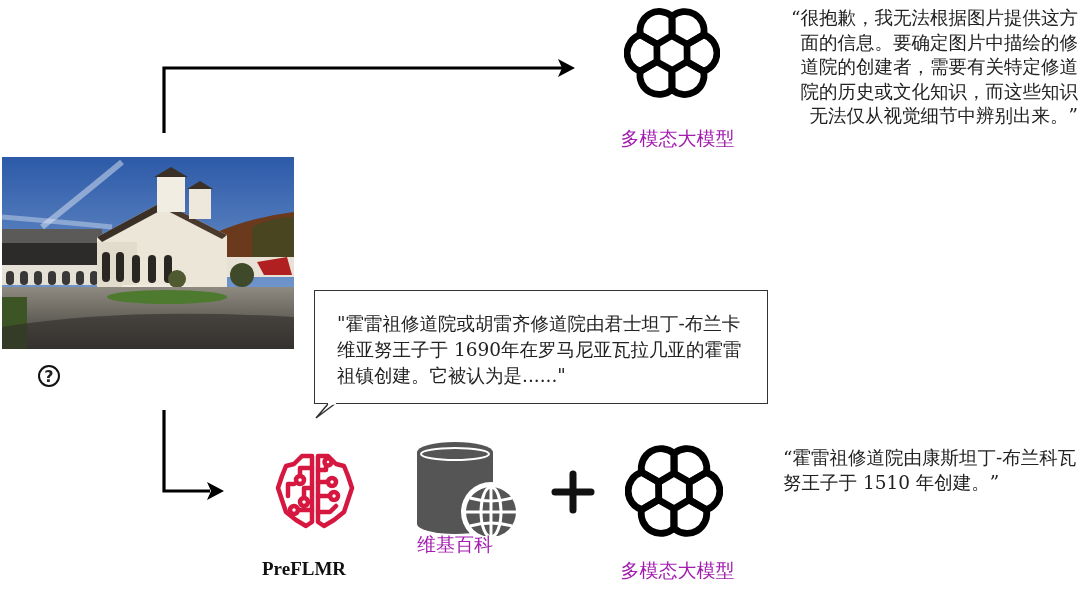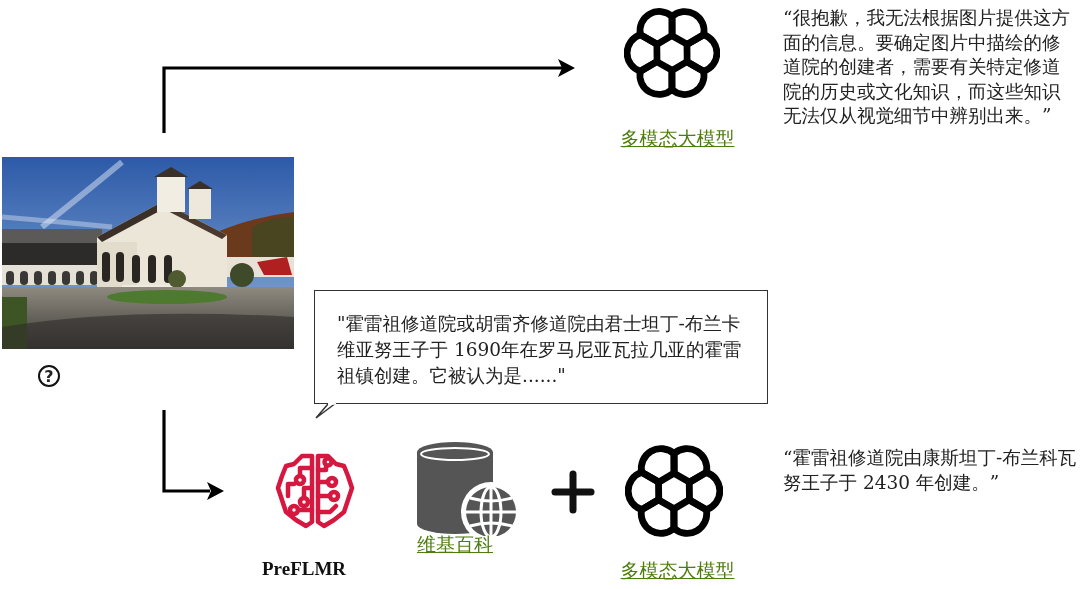--- a/index.html
+++ b/index.html
@@ -20,35 +20,36 @@
   }
   .qmark {
     width: 22px; height: 22px; border: 2.5px solid #111; border-radius: 50%;
     display: flex; align-items: center; justify-content: center;
     font-family: "DejaVu Sans", sans-serif; font-weight: bold; font-size: 16px;
     box-sizing: border-box;
   }
   .quote-top {
     left: 783px; top: 6px; width: 295px; font-size: 18.5px; line-height: 24.5px;
     color: #222;
+    text-align: right;
   }
   .quote-bottom {
     left: 783px; top: 446px; width: 295px; font-size: 18.5px; line-height: 24.5px;
     color: #222;
   }
   .bubble {
     left: 314px; top: 290px; width: 454px; height: 114px;
     border: 1.5px solid #333; background: #fff; box-sizing: border-box;
   }
   .bubble-text {
     position: absolute; left: 22px; top: 20px; width: 420px;
     font-size: 18.5px; line-height: 26px; color: #222;
   }
   .label {
-    font-size: 19px; color: #4d7c0f; text-align: center; text-decoration: underline;
+    font-size: 19px; color: #a21caf; text-align: center;
   }
   .label-bold {
     font-weight: bold; font-size: 19px; font-family: "Liberation Serif", serif;
     color: #111;
   }
   .plus {
     left: 551px; top: 470px; width: 44px; height: 44px;
   }
 </style>
 </head>
@@ -226,13 +227,13 @@
     <g transform="rotate(240 50 50)">
         <path d="M50 12 A20 20 0 0 1 83 31 L66 41 L50 32 Z"></path>
       </g>
     <g transform="rotate(300 50 50)">
         <path d="M50 12 A20 20 0 0 1 83 31 L66 41 L50 32 Z"></path>
       </g>
   </g>
 </svg>
 <div class="abs label" style="left:610px;top:558px;width:135px;">多模态大模型</div>
 
-<div class="abs quote-bottom">“霍雷祖修道院由康斯坦丁-布兰科瓦努王子于 2430 年创建。”</div>
+<div class="abs quote-bottom">“霍雷祖修道院由康斯坦丁-布兰科瓦努王子于 1510 年创建。”</div>
 
 </body></html>

